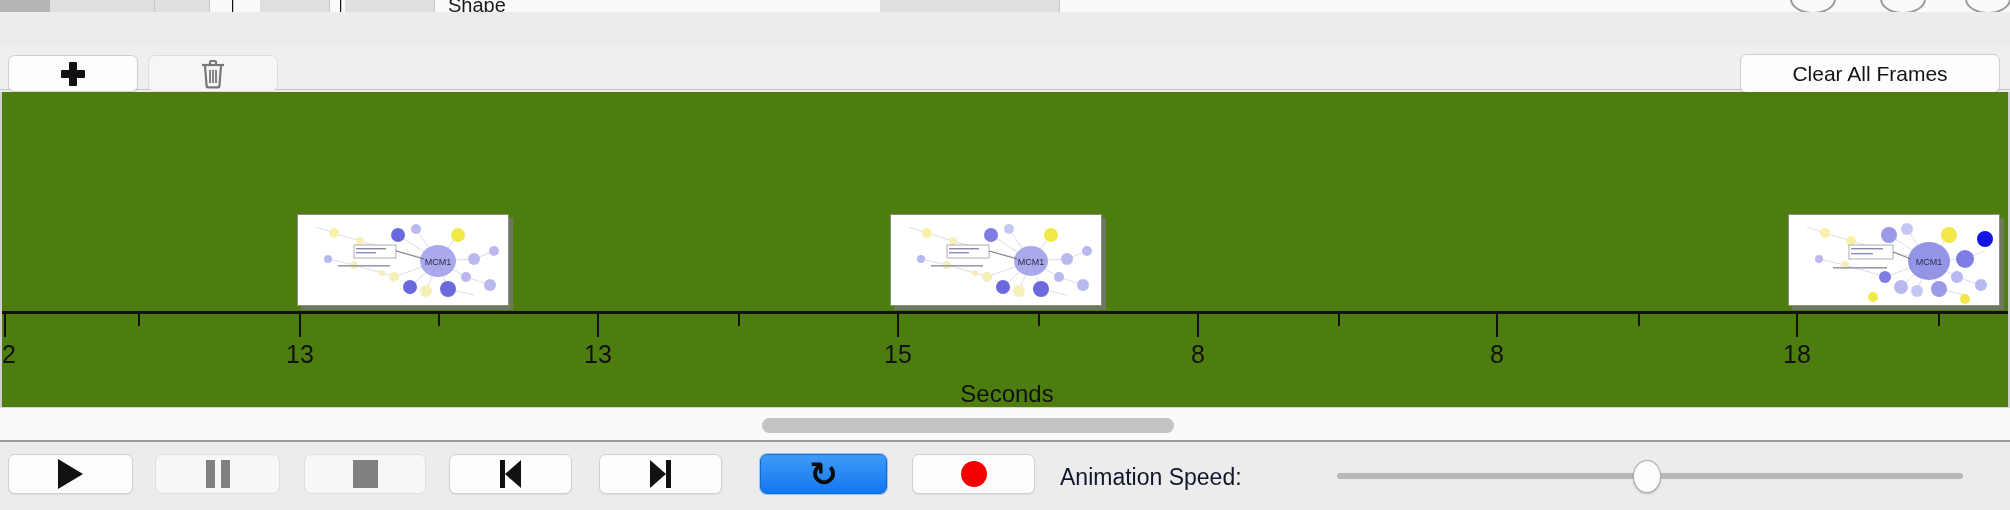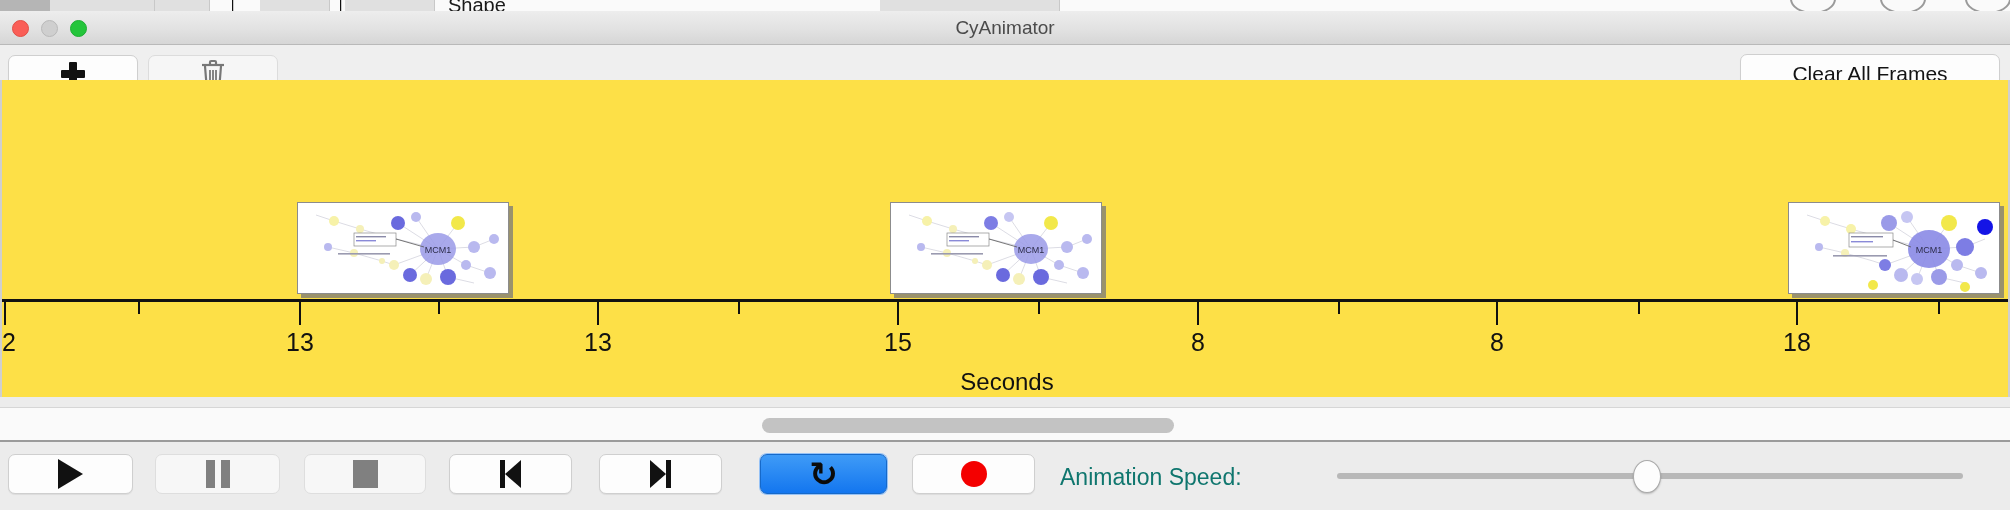--- a/index.html
+++ b/index.html
@@ -68,22 +68,22 @@
 
   .plus-icon { position: relative; width: 26px; height: 26px; }
   .plus-icon::before, .plus-icon::after {
     content: ""; position: absolute; background: #111; border-radius: 1px;
   }
   .plus-icon::before { left: 9px; top: 1px; width: 8px; height: 24px; }
   .plus-icon::after  { top: 9px; left: 1px; height: 8px; width: 24px; }
 
   
   .timeline {
-    position: absolute; left: 0; top: 80px; width: 2010px; height: 317px;
-    background: #fde047;
+    position: absolute; left: 0; top: 92px; width: 2010px; height: 317px;
+    background: #4d7c0f;
     border-left: 2px solid #cfcfcf; border-right: 2px solid #cfcfcf;
     overflow: hidden;
   }
   .axis-line {
     position: absolute; left: 0; top: 219px; width: 2010px; height: 3px; background: #111;
   }
   .tick { position: absolute; width: 2px; background: #111; top: 222px; }
   .tick.major { height: 23px; }
   .tick.minor { height: 12px; }
   .tick-label {
@@ -144,21 +144,21 @@
                   border-top: 14px solid transparent; border-bottom: 14px solid transparent; }
   .ic-next { display: flex; align-items: center; }
   .ic-next .bar { width: 5px; height: 28px; background: #111; }
   .ic-next .tri { width: 0; height: 0; border-left: 16px solid #111;
                   border-top: 14px solid transparent; border-bottom: 14px solid transparent; }
   .ic-loop { font-size: 34px; line-height: 34px; color: #0b0b0b; font-weight: 700;
              font-family: "DejaVu Sans", sans-serif; }
   .ic-record { width: 26px; height: 26px; border-radius: 50%; background: #f40000; }
 
   .speed-label {
-    position: absolute; left: 1060px; top: 20px; font-size: 23px; color: #0f766e;
+    position: absolute; left: 1060px; top: 20px; font-size: 23px; color: #0f172a;
     white-space: nowrap;
   }
   .slider { position: absolute; left: 1337px; top: 29px; width: 626px; height: 6px; }
   .slider-track { position: absolute; left: 0; top: 0; width: 626px; height: 6px;
                   background: #b8b8b8; border-radius: 3px; }
   .slider-thumb { position: absolute; left: 296px; top: -13px; width: 28px; height: 33px;
                   background: #fdfdfd; border: 1px solid #a9a9a9; border-radius: 50%;
                   box-shadow: 0 1px 2px rgba(0,0,0,0.22); }
 </style>
 </head>
@@ -174,28 +174,20 @@
     <div class="bg-chip" style="left:260px; width:70px;"></div>
     <div class="bg-chip" style="left:340px; width:2px; background:#111;"></div>
     <div class="bg-chip" style="left:345px; width:90px;"></div>
     <div class="bg-text" style="left:448px;">Shape</div>
     <div class="bg-chip" style="left:880px; width:180px;"></div>
     <div class="bg-arc" style="left:1790px;"></div>
     <div class="bg-arc" style="left:1880px;"></div>
     <div class="bg-arc" style="left:1965px;"></div>
   </div>
 
-  <div class="titlebar">
-    <div class="traffic">
-      <span class="dot red"></span>
-      <span class="dot yellow"></span>
-      <span class="dot green"></span>
-    </div>
-    <div class="window-title">CyAnimator</div>
-  </div>
 
   <div class="toolbar">
     <div class="btn btn-add">
       <span class="plus-icon"></span>
     </div>
     <div class="btn flat btn-trash">
       <svg width="26" height="30" viewBox="0 0 26 30">
         <path d="M2 6 H24" stroke="#777" stroke-width="2.2" fill="none"></path>
         <path d="M10 6 V3.2 A1.2 1.2 0 0 1 11.2 2 H14.8 A1.2 1.2 0 0 1 16 3.2 V6" stroke="#777" stroke-width="2.2" fill="none"></path>
         <path d="M5 7 L6.6 27 A1.5 1.5 0 0 0 8.1 28.3 H17.9 A1.5 1.5 0 0 0 19.4 27 L21 7" stroke="#777" stroke-width="2.2" fill="none"></path>

